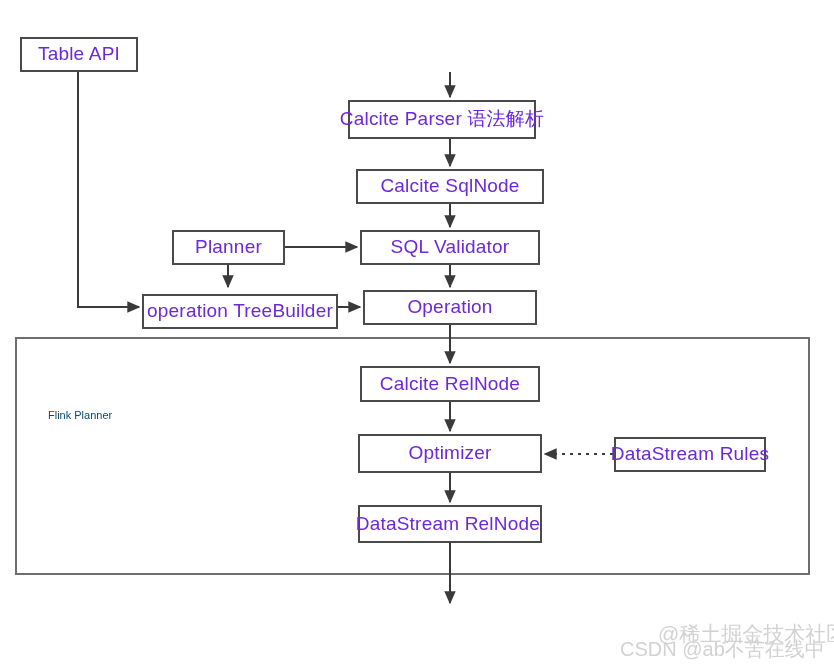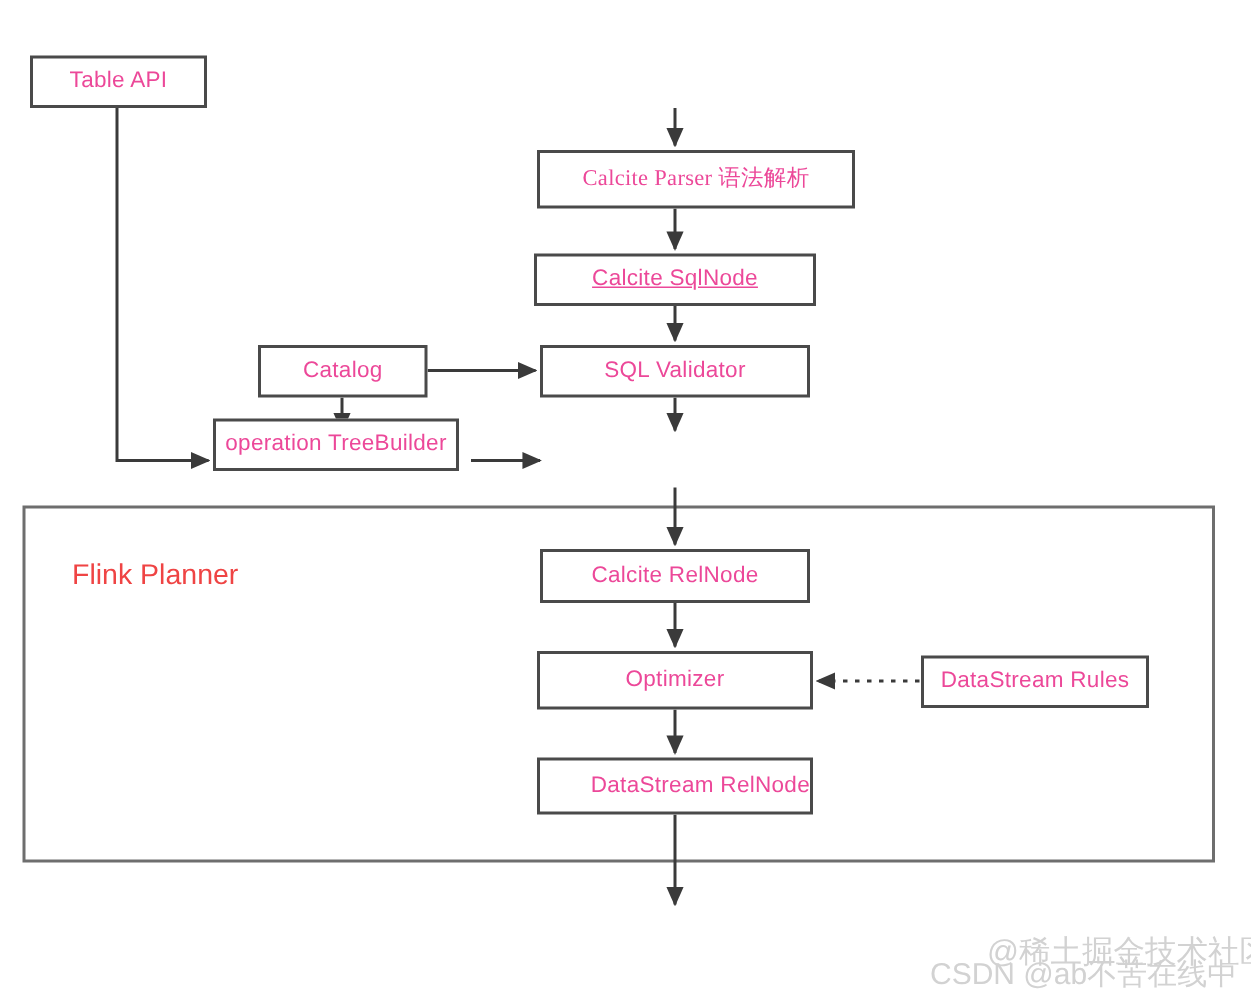--- a/index.html
+++ b/index.html
@@ -16,40 +16,41 @@
     overflow: hidden;
   }
   .node {
     position: absolute;
     box-sizing: border-box;
     border: 2px solid #4a4a4a;
     background: #ffffff;
     display: flex;
     align-items: center;
     justify-content: center;
-    color: #ec4899;
-    font-size: 15px;
+    color: #6d28d9;
+    font-size: 19px;
     letter-spacing: .2px;
     line-height: 1.1;
     white-space: nowrap;
     z-index: 3;
   }
   .container-box {
     position: absolute;
     box-sizing: border-box;
     border: 2px solid #6e6e6e;
     background: #ffffff;
     z-index: 1;
   }
   .container-label {
     position: absolute;
-    color: #ef4444;
-    font-size: 19px;
+    color: #0c4a6e;
+    font-size: 11px;
     white-space: nowrap;
     z-index: 2;
+    margin-top: 36px;
   }
   .edge-svg {
     position: absolute;
     left: 0;
     top: 0;
     width: 834px;
     height: 672px;
     z-index: 2;
     pointer-events: none;
   }
@@ -106,40 +107,43 @@
 
       <line x1="450" y1="543" x2="450" y2="603" marker-end="url(#arrow-solid)"></line>
     </g>
   </svg>
 
   <div class="node" style="left:20px; top:37px; width:118px; height:35px;">
     <span>Table API</span>
   </div>
 
 
-  <div class="node" style="left:358px; top:100px; width:212px; height:39px;font-family:Liberation Serif, serif;">
+  <div class="node" style="left:348px; top:100px; width:188px; height:39px;">
     <span>Calcite Parser 语法解析</span>
   </div>
 
-  <div class="node" style="left:356px; top:169px; width:188px; height:35px;text-decoration:underline;">
+  <div class="node" style="left:356px; top:169px; width:188px; height:35px;">
     <span>Calcite SqlNode</span>
   </div>
 
   <div class="node" style="left:172px; top:230px; width:113px; height:35px;">
-    <span>Catalog</span>
+    <span>Planner</span>
   </div>
 
   <div class="node" style="left:360px; top:230px; width:180px; height:35px;">
     <span>SQL Validator</span>
   </div>
 
-  <div class="node" style="left:142px; top:279px; width:164px; height:35px;">
+  <div class="node" style="left:142px; top:294px; width:196px; height:35px;">
     <span>operation TreeBuilder</span>
   </div>
 
+  <div class="node" style="left:363px; top:290px; width:174px; height:35px;">
+    <span>Operation</span>
+  </div>
 
   <div class="node" style="left:360px; top:366px; width:180px; height:36px;">
     <span>Calcite RelNode</span>
   </div>
 
   <div class="node" style="left:358px; top:434px; width:184px; height:39px;">
     <span>Optimizer</span>
   </div>
 
   <div class="node" style="left:614px; top:437px; width:152px; height:35px;">

